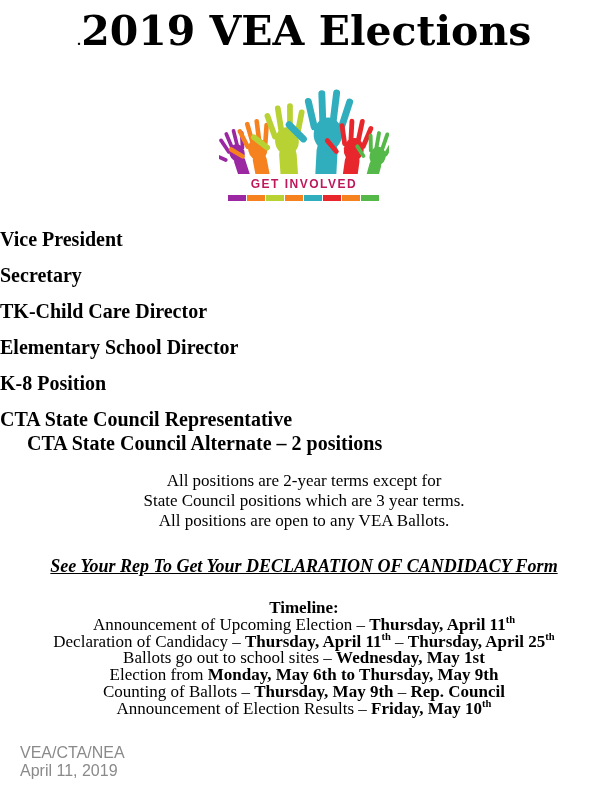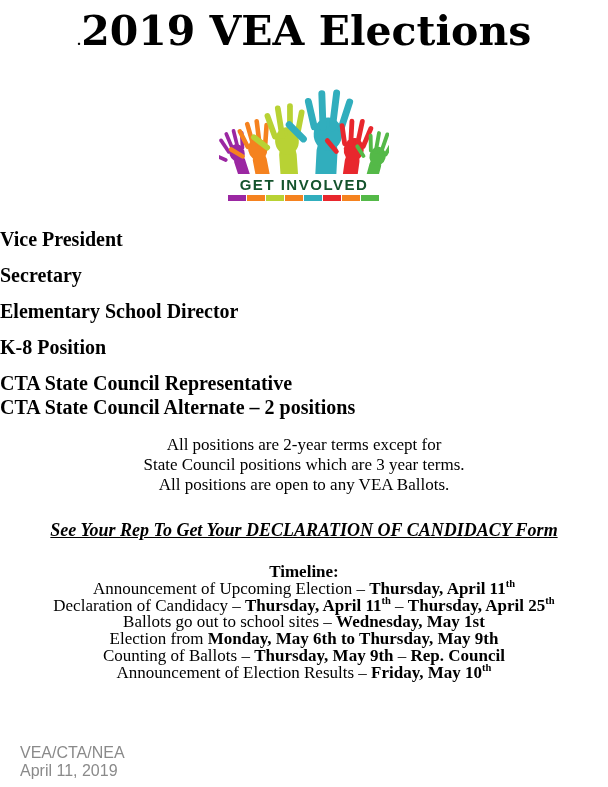--- a/index.html
+++ b/index.html
@@ -21,30 +21,30 @@
     line-height:51px;
     white-space:nowrap;
   }
   .title-dot { font-size:13px; font-weight:700; vertical-align:baseline; }
   .graphic { margin-top:16px; text-align:center; }
   .hands-svg { display:block; margin:0 auto; width:170px; height:92px; }
   .caption {
     margin-top:2px;
     font-family:"Liberation Sans", sans-serif;
     font-weight:700;
-    font-size:15px;
+    font-size:12px;
     letter-spacing:1.5px;
     line-height:17px;
-    color:#14532d;
+    color:#be185d;
   }
   .bar-svg { display:block; margin:2px auto 0; }
   .positions { margin-top:28px; text-align:left; font-weight:700; font-size:20px; }
   .pos { line-height:21px; margin-bottom:15px; }
   .pos.tight { margin-bottom:3px; }
-  .pos.last { margin-bottom:0; }
+  .pos.last { margin-bottom:0;padding-left:27px; }
   .terms { margin-top:17px; text-align:center; font-size:17px; line-height:20px; }
   .declaration {
     margin-top:24px;
     text-align:center;
     font-size:18px;
     font-weight:700;
     font-style:italic;
     text-decoration:underline;
     line-height:22px;
   }
@@ -99,20 +99,21 @@
       <rect x="76" y="0" width="18" height="6" fill="#31aebd"></rect>
       <rect x="95" y="0" width="18" height="6" fill="#e8272d"></rect>
       <rect x="114" y="0" width="18" height="6" fill="#f5821f"></rect>
       <rect x="133" y="0" width="18" height="6" fill="#54b948"></rect>
     </svg>
   </div>
 
   <div class="positions">
     <div class="pos">Vice President</div>
     <div class="pos">Secretary</div>
+    <div class="pos">TK-Child Care Director</div>
     <div class="pos">Elementary School Director</div>
     <div class="pos">K-8 Position</div>
     <div class="pos tight">CTA State Council Representative</div>
     <div class="pos last">CTA State Council Alternate – 2 positions</div>
   </div>
 
   <div class="terms">
     <div>All positions are 2-year terms except for</div>
     <div>State Council positions which are 3 year terms.</div>
     <div>All positions are open to any VEA Ballots.</div>

